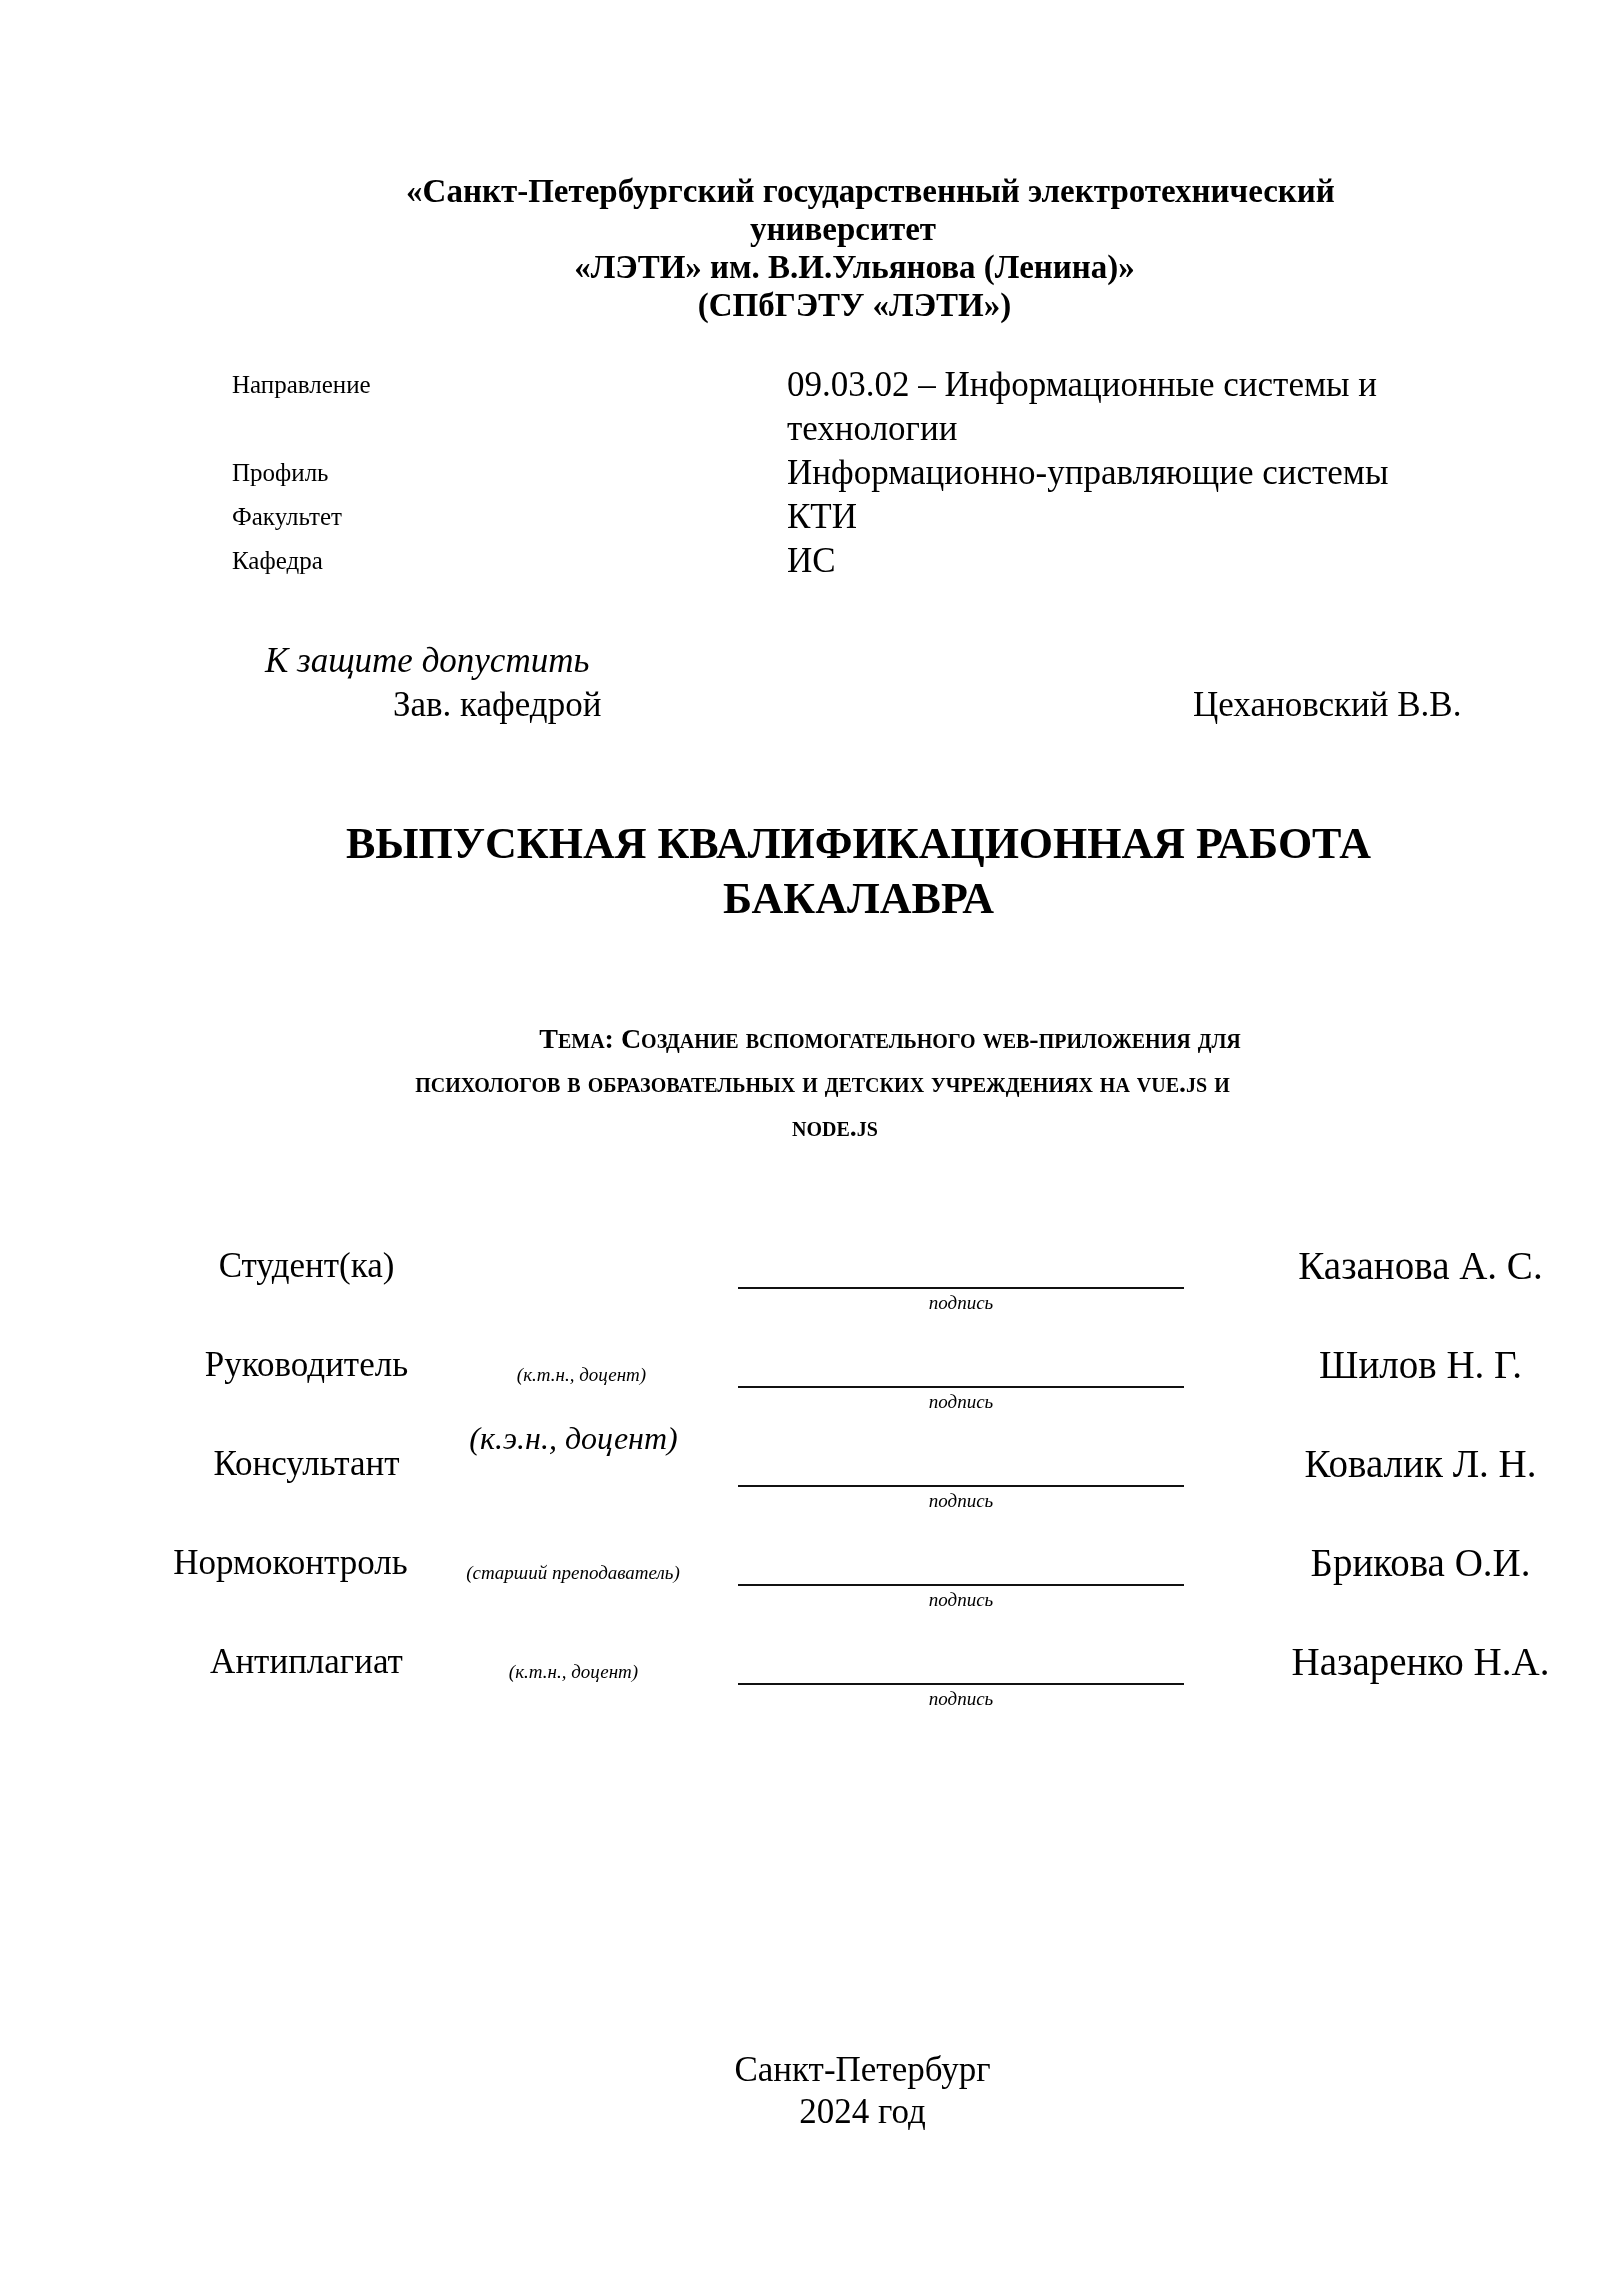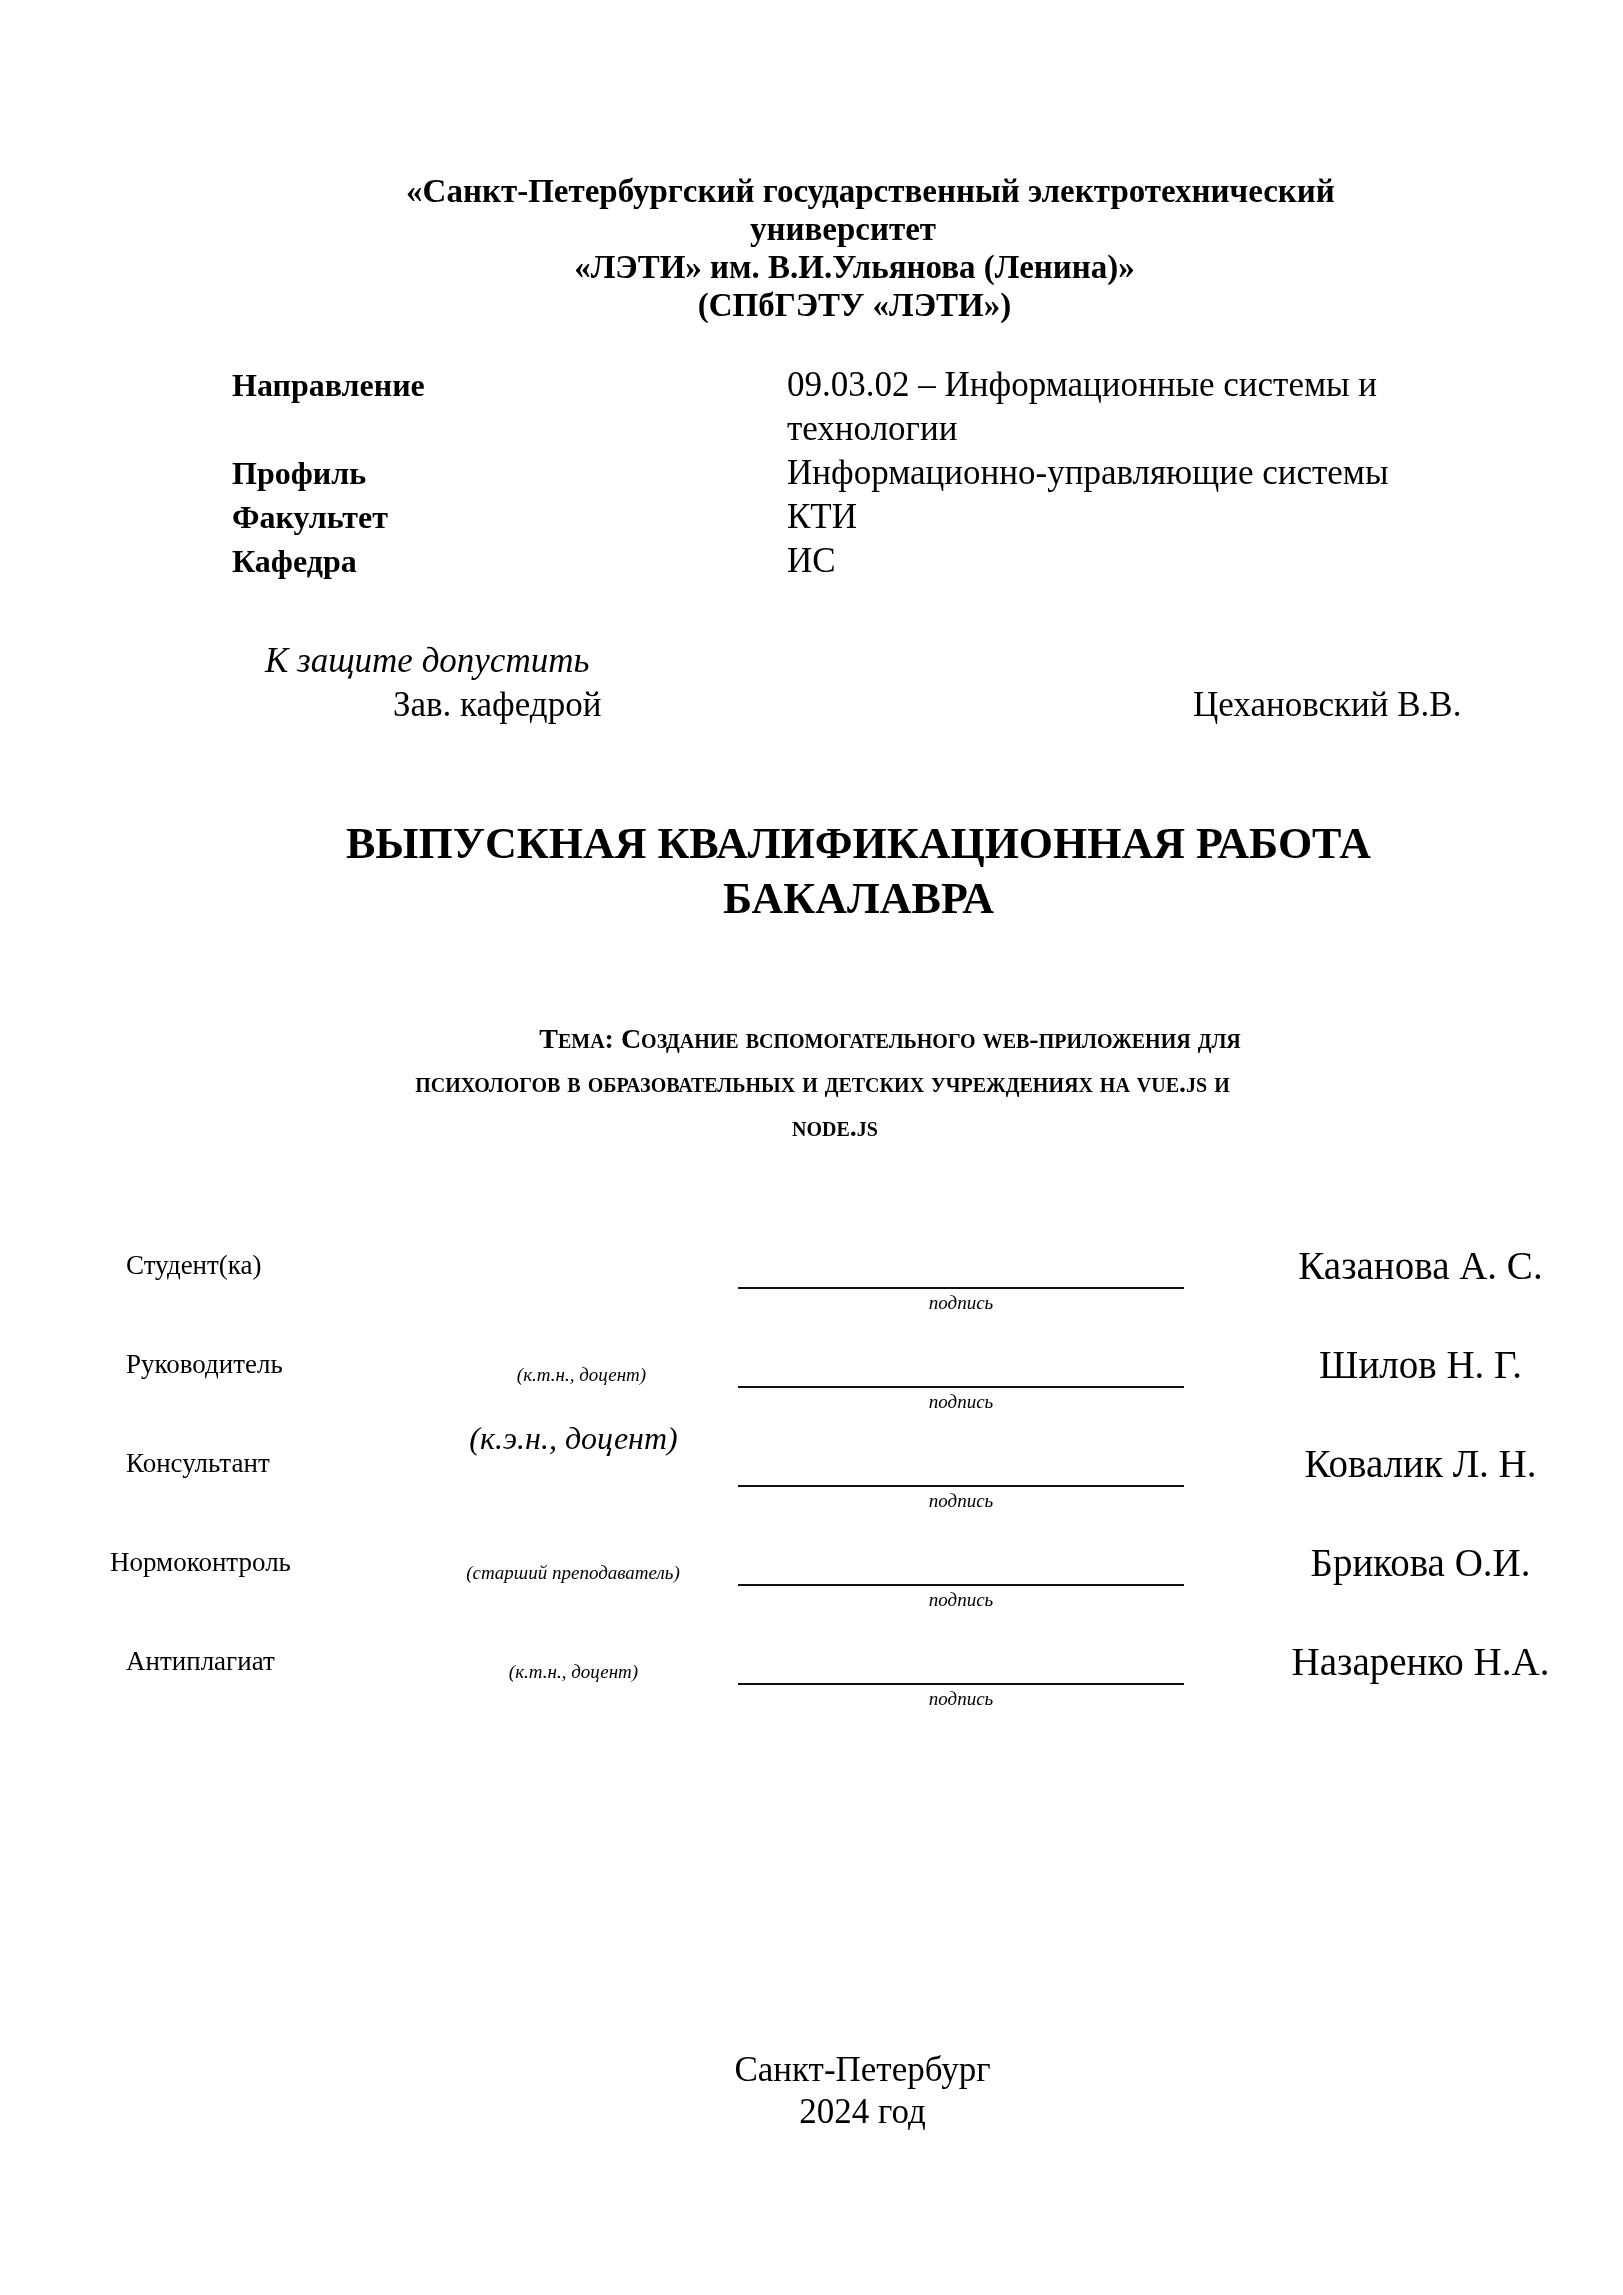--- a/index.html
+++ b/index.html
@@ -4,29 +4,29 @@
 <style>
   html, body { margin: 0; padding: 0; background: #ffffff; }
   body { width: 1623px; height: 2295px; position: relative; overflow: hidden;
          font-family: "Liberation Serif", "DejaVu Serif", serif; color: #000; }
   .abs { position: absolute; white-space: nowrap; }
   .uni { left: 0; width: 1623px; text-align: center; font-weight: bold; font-size: 33px; line-height: 38px; }
   .uni .l1 { display:block; padding-left: 118px; }
   .uni .l2 { display:block; padding-left: 63px; }
   .uni .l3 { display:block; padding-left: 86px; }
   .uni .l4 { display:block; padding-left: 86px; }
-  .info-label { left: 232px; font-weight: bold; font-size: 32px; line-height: 42px; }
+  .info-label { left: 232px; font-weight: normal; font-size: 25px; line-height: 42px; }
   .info-value { left: 787px; font-size: 35px; line-height: 42px; }
   .approve { font-size: 35px; line-height: 44px; }
   .title { left: 0; width: 1623px; text-align: center; font-weight: bold; font-size: 44px; line-height: 55px; padding-left: 94px; box-sizing: border-box; }
   .topic { left: 0; width: 1623px; text-align: center; font-weight: bold; font-size: 28px; line-height: 44px; font-variant: small-caps; }
   .topic .t1 { display:block; padding-left: 157px; }
   .topic .t2 { display:block; padding-left: 22px; }
   .topic .t3 { display:block; padding-left: 47px; }
-  .role { font-size: 27px; line-height: 41px; width: 361px; text-align: left; left: 126px; }
+  .role { font-size: 35px; line-height: 41px; width: 361px; text-align: center; left: 126px; }
   .degree { font-style: italic; font-size: 19px; line-height: 23.6px; width: 283px; text-align: center; left: 440px; }
   .degree.big { font-size: 32px; line-height: 30px; }
   .sigline { left: 738px; width: 446px; height: 0; border-top: 2.4px solid #111; }
   .podpis { left: 738px; width: 446px; text-align: center; font-style: italic; font-size: 19px; line-height: 22px; }
   .person { font-size: 39px; line-height: 41px; width: 345px; text-align: center; left: 1248px; }
   .city { left: 0; width: 1623px; text-align: center; font-size: 35px; line-height: 42px; padding-left: 102px; box-sizing: border-box; }
 </style>
 </head>
 <body>
 

